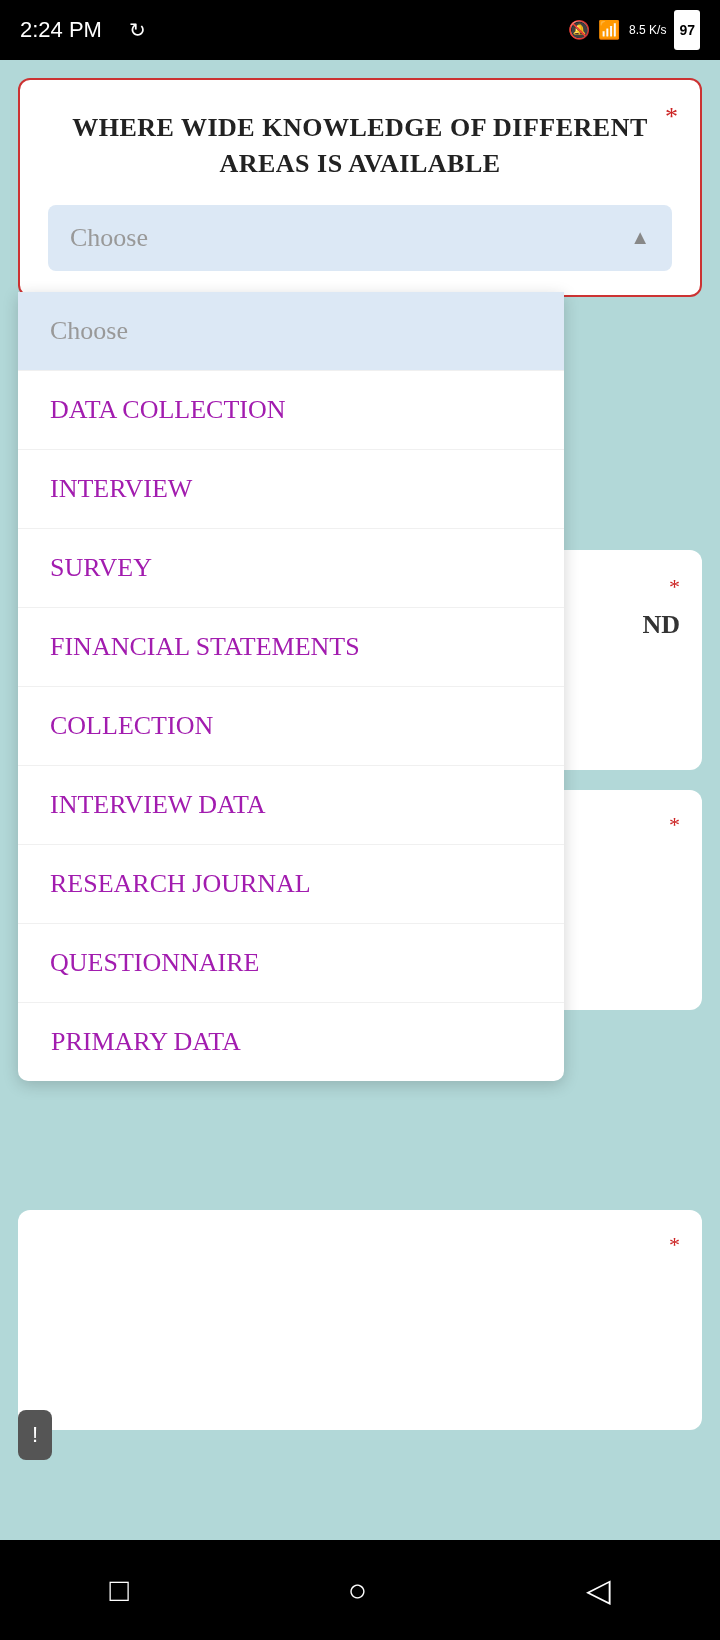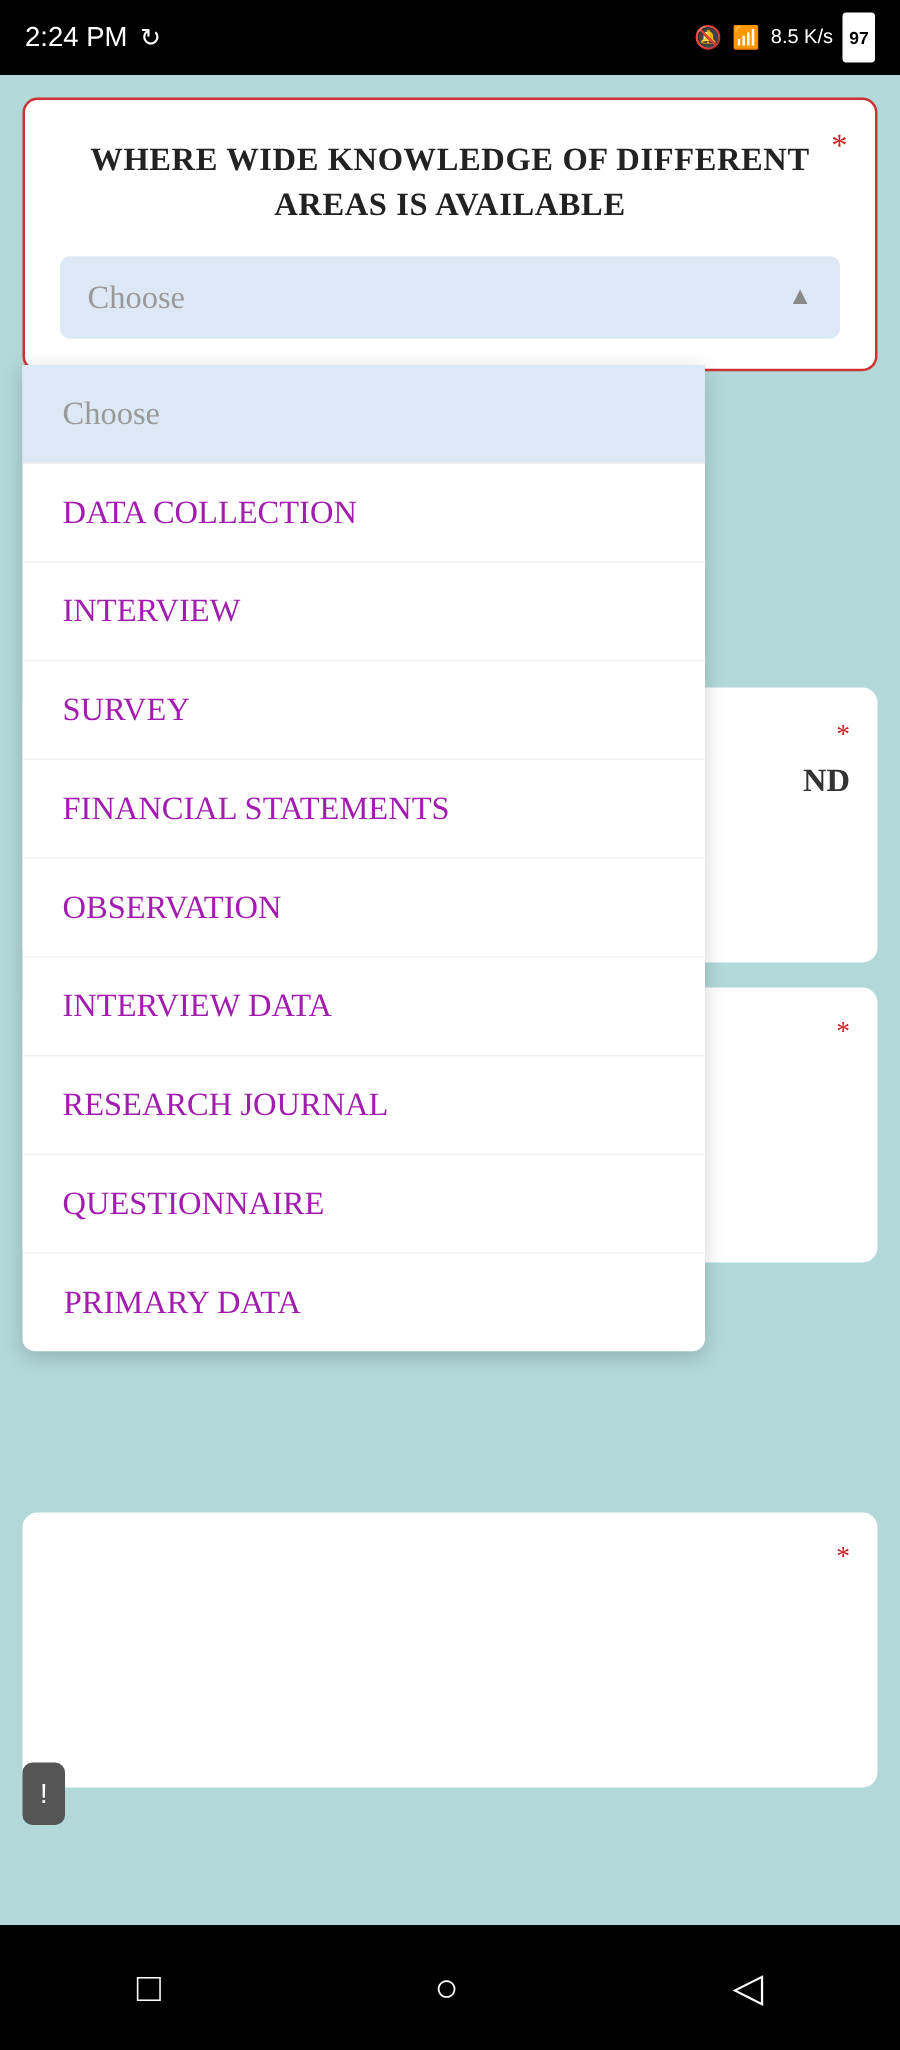--- a/index.html
+++ b/index.html
@@ -24,21 +24,21 @@
       padding: 0 20px;
       color: white;
       font-size: 22px;
       font-family: Arial, sans-serif;
       position: relative;
       z-index: 100;
     }
     .status-left {
       display: flex;
       align-items: center;
-      gap: 10px;
+      gap: 27px;
       text-align: right;
     }
     .status-right {
       display: flex;
       align-items: center;
       gap: 8px;
       font-size: 18px;
     }
     .battery-icon {
       background: white;
@@ -230,21 +230,21 @@
 <body>
 
 <div class="status-bar">
   <div class="status-left">
     <span>2:24 PM</span>
     <span style="font-size:20px;">↻</span>
   </div>
   <div class="status-right">
     <span>🔕</span>
     <span>📶</span>
-    <span style="font-size:16px;">8.5
+    <span style="font-size:12px;">8.5
 K/s</span>
     <span class="battery-icon">97</span>
   </div>
 </div>
 
 <div class="content-area">
 
   <div class="behind-card-1">
     <div style="text-align:right;">
       <span class="behind-card-1-star">*</span>
@@ -289,21 +289,21 @@
     <div class="dropdown-item">
       <span>SURVEY</span>
     </div>
 
     <div class="dropdown-item">
       <span>FINANCIAL STATEMENTS</span>
     </div>
 
 
     <div class="dropdown-item">
-      <span>OBSERVATION</span>
+      <span>COLLECTION</span>
     </div>
 
     <div class="dropdown-item">
       <span>INTERVIEW DATA</span>
     </div>
 
     <div class="dropdown-item">
       <span>RESEARCH JOURNAL</span>
     </div>
 

